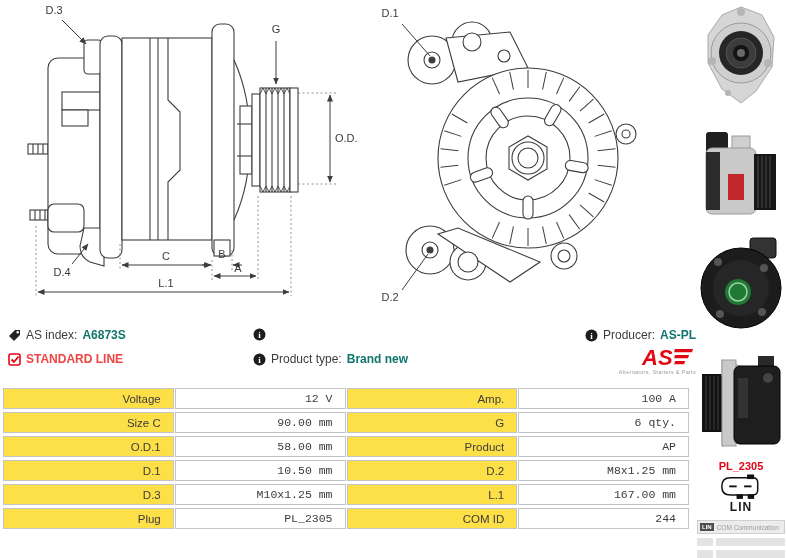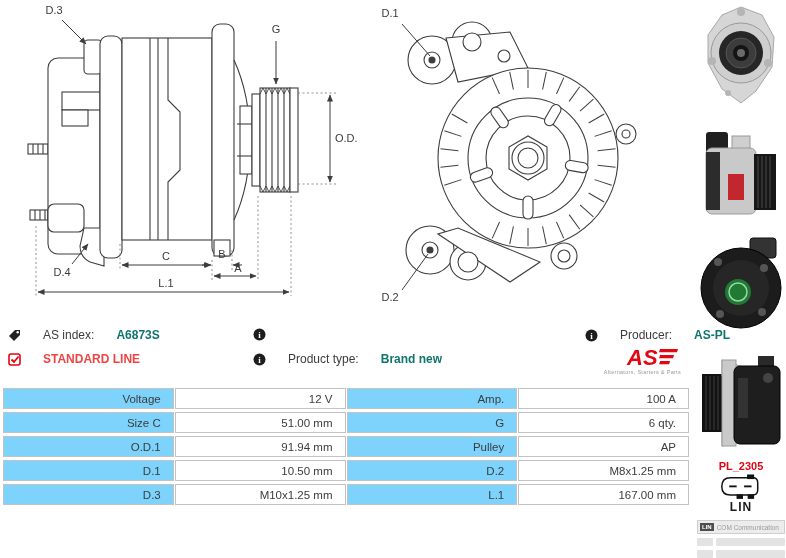--- a/index.html
+++ b/index.html
@@ -5,32 +5,32 @@
   html,body{margin:0;padding:0;background:#fff;}
   .sheet{position:relative;width:786px;height:558px;background:#fff;overflow:hidden;
          font-family:"Liberation Sans",sans-serif;color:#3c3c3c;}
   
   .drw{position:absolute;top:0;}
   #drw-side{left:0;width:358px;height:315px;}
   #drw-front{left:358px;width:325px;height:315px;}
   .drw text{font-family:"Liberation Sans",sans-serif;font-size:11px;fill:#3a3a3a;}
   
   .info{position:absolute;left:0;top:320px;width:696px;height:62px;font-size:12px;}
-  .info .cell{position:absolute;display:flex;align-items:center;gap:22px;white-space:nowrap;}
+  .info .cell{position:absolute;display:flex;align-items:center;gap:5px;white-space:nowrap;}
   .bold{font-weight:bold;color:#0f766e;}
   .redline{color:#ef4444;font-weight:bold;}
   .info-ic{width:13px;height:13px;flex:0 0 auto;}
-  .logo-wrap{position:absolute;right:15px;top:26px;display:flex;flex-direction:column;align-items:flex-end;}
+  .logo-wrap{position:absolute;right:0;top:26px;display:flex;flex-direction:column;align-items:flex-end;}
   .logo-tagline{font-size:5.5px;color:#9a9a9a;letter-spacing:.3px;margin-top:-1px;}
   
   .spec{position:absolute;left:2px;top:385px;width:688px;border-collapse:separate;
         border-spacing:1px 3px;font-size:11.5px;color:#3c3c3c;table-layout:fixed;}
   .spec td{height:17px;border:1px solid #c3c3c3;text-align:right;padding:1px 12px 1px 4px;}
-  .spec td.lbl{background:#7dd3fc;}
-  .spec td.val{background:#ffffff;}
+  .spec td.lbl{background:#fde047;}
+  .spec td.val{background:#ffffff;font-family:Liberation Mono, monospace;}
   
   .sidebar{position:absolute;left:696px;top:0;width:90px;height:558px;display:flex;
            flex-direction:column;align-items:center;}
   .photo{width:86px;flex:0 0 auto;}
   .plug-name{font-size:11px;font-weight:bold;color:#e30613;margin-top:6px;}
   .plug-type{font-size:12px;font-weight:bold;color:#1a1a1a;letter-spacing:1px;}
   .comm{width:88px;margin-top:6px;font-size:0;}
   .comm-head{display:flex;align-items:center;gap:3px;background:#ececec;border:1px solid #cfcfcf;
              padding:2px 2px;}
   .comm-badge{background:#4d4d4d;color:#fff;font-size:6px;font-weight:bold;padding:1px 2px;}
@@ -260,41 +260,47 @@
   <table class="spec">
     <tbody>
       <tr>
         <td class="lbl">Voltage</td>
         <td class="val">12 V</td>
         <td class="lbl">Amp.</td>
         <td class="val">100 A</td>
       </tr>
       <tr>
         <td class="lbl">Size C</td>
-        <td class="val">51.00 mm</td>
+        <td class="val">90.00 mm</td>
         <td class="lbl">G</td>
         <td class="val">6 qty.</td>
       </tr>
       <tr>
         <td class="lbl">O.D.1</td>
-        <td class="val">91.94 mm</td>
-        <td class="lbl">Pulley</td>
+        <td class="val">58.00 mm</td>
+        <td class="lbl">Product</td>
         <td class="val">AP</td>
       </tr>
       <tr>
         <td class="lbl">D.1</td>
         <td class="val">10.50 mm</td>
         <td class="lbl">D.2</td>
         <td class="val">M8x1.25 mm</td>
       </tr>
       <tr>
         <td class="lbl">D.3</td>
         <td class="val">M10x1.25 mm</td>
         <td class="lbl">L.1</td>
         <td class="val">167.00 mm</td>
+      </tr>
+      <tr>
+        <td class="lbl">Plug</td>
+        <td class="val">PL_2305</td>
+        <td class="lbl">COM ID</td>
+        <td class="val">244</td>
       </tr>
     </tbody>
   </table>
 
   <div class="sidebar">
 
     <svg class="photo" style="height:112px;" viewBox="0 0 86 106">
       <polygon points="43,4 64,12 76,34 74,64 58,88 43,100 24,86 10,60 10,32 24,12" fill="#d6d6d6" stroke="#a8a8a8"></polygon>
       <circle cx="43" cy="50" r="30" fill="#cfcfcf" stroke="#999"></circle>
       <circle cx="43" cy="50" r="22" fill="#262626"></circle>

